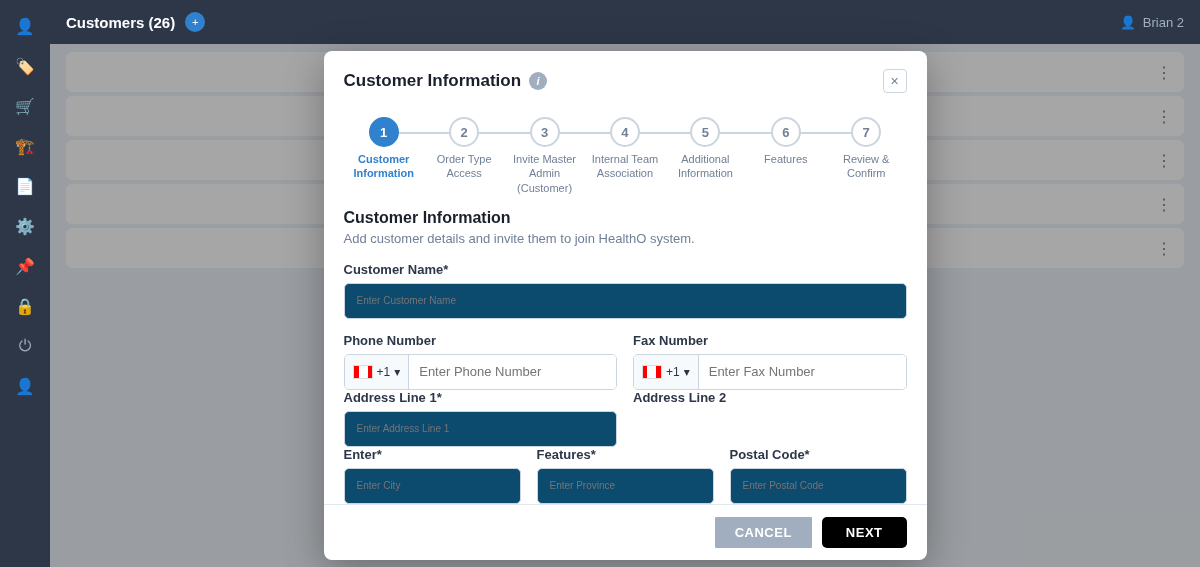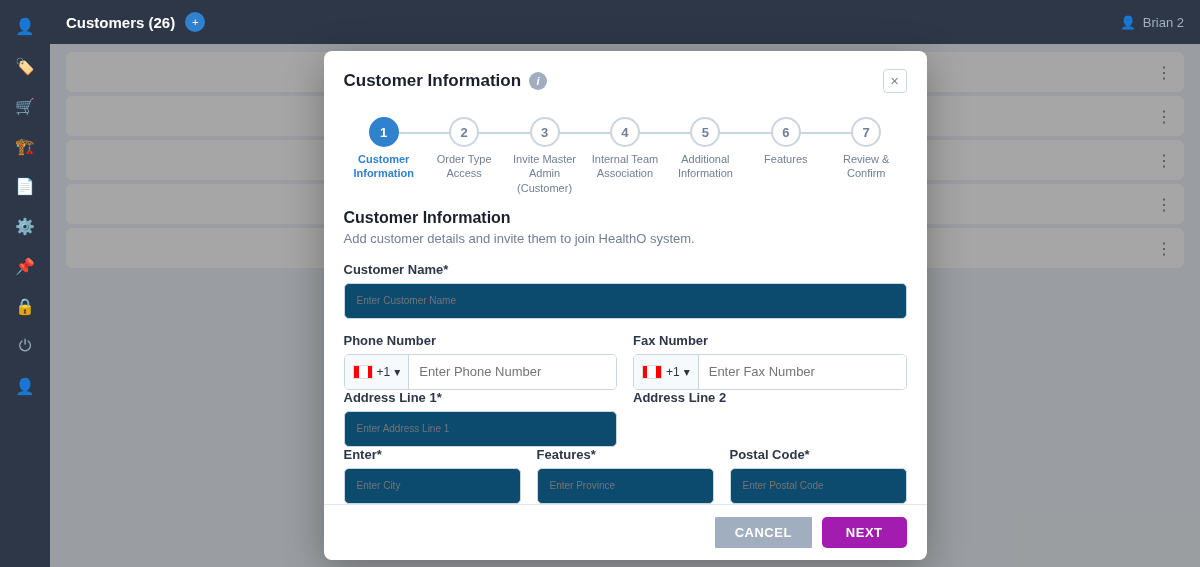--- a/index.html
+++ b/index.html
@@ -343,21 +343,21 @@
       font-size: 13px;
       font-weight: 600;
       cursor: pointer;
       letter-spacing: 0.5px;
     }
 
     .btn-next {
       padding: 8px 24px;
       border-radius: 5px;
       border: none;
-      background: #a21caf;
+      background: #000000;
       color: #fff;
       font-size: 13px;
       font-weight: 600;
       cursor: pointer;
       letter-spacing: 0.5px;
     }
 
     
     .bg-list {
       padding: 8px 16px;

